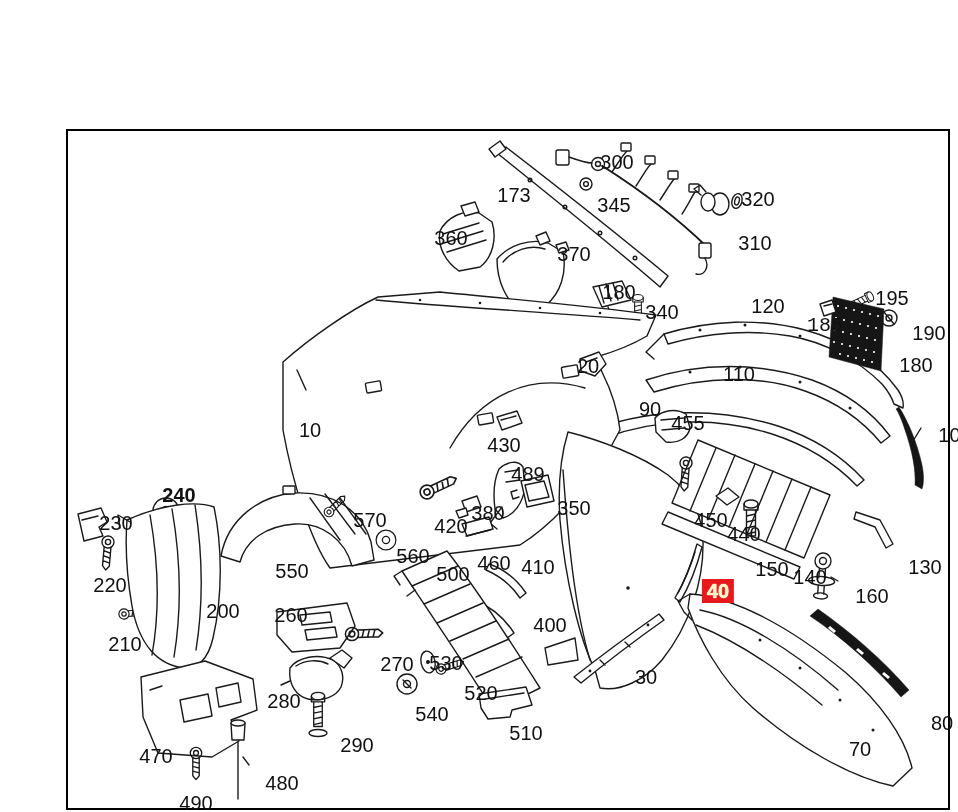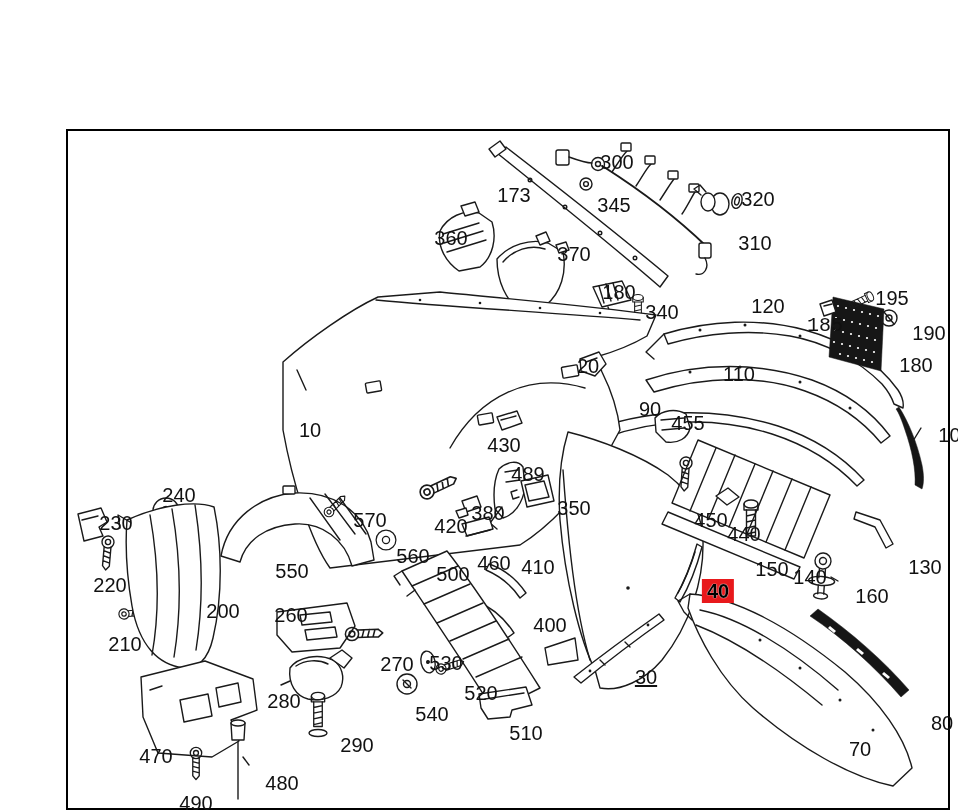--- a/index.html
+++ b/index.html
@@ -10,21 +10,21 @@
   svg.art{position:absolute;left:0;top:0;width:958px;height:812px;}
   .ln{fill:none;stroke:#1a1a1a;stroke-width:1.4;stroke-linecap:round;stroke-linejoin:round;}
   .ln2{fill:none;stroke:#1a1a1a;stroke-width:2;stroke-linecap:round;stroke-linejoin:round;}
   .fw{fill:#ffffff;stroke:#1a1a1a;stroke-width:1.4;stroke-linejoin:round;}
   .fd{fill:#161616;stroke:#161616;stroke-width:.5;}
   .dot{fill:#1a1a1a;stroke:none;}
   .wdot{fill:#ffffff;stroke:none;}
   .label-layer{position:absolute;left:0;top:16px;width:958px;height:812px;margin-left:20px;}
   .part-label{position:absolute;transform:translate(-50%,-50%);
               font-size:20px;line-height:1;color:#111;white-space:nowrap;}
-  .part-label.highlighted{padding:2px 5px;color:#000000;font-weight:bold;
+  .part-label.highlighted{padding:2px 5px;color:#fef9c3;font-weight:bold;
               text-shadow:0 0 1px #fff,0 0 1px #fff;}
 </style>
 </head>
 <body>
 
 <div class="canvas">
   <div class="frame"></div>
 
   <svg class="art" viewBox="0 0 958 812">
     <defs>
@@ -366,21 +366,21 @@
       <div class="part-label" style="left: 909px; top: 317px;">190</div>
       <div class="part-label" style="left: 896px; top: 349px;">180</div>
       <div class="part-label" style="left: 568px; top: 350px;">20</div>
       <div class="part-label" style="left: 719px; top: 358px;">110</div>
       <div class="part-label" style="left: 630px; top: 393px;">90</div>
       <div class="part-label" style="left: 668px; top: 407px;">455</div>
       <div class="part-label" style="left: 935px; top: 419px;">100</div>
       <div class="part-label" style="left: 290px; top: 414px;">10</div>
       <div class="part-label" style="left: 484px; top: 429px;">430</div>
       <div class="part-label" style="left: 508px; top: 458px;">489</div>
-      <div class="part-label" style="left: 159px; top: 479px;">240</div>
+      <div class="part-label" style="left: 159px; top: 479px; font-weight: bold;">240</div>
       <div class="part-label" style="left: 468px; top: 497px;">380</div>
       <div class="part-label" style="left: 350px; top: 504px;">570</div>
       <div class="part-label" style="left: 96px; top: 507px;">230</div>
       <div class="part-label" style="left: 431px; top: 510px;">420</div>
       <div class="part-label" style="left: 554px; top: 492px;">350</div>
       <div class="part-label" style="left: 691px; top: 504px;">450</div>
       <div class="part-label" style="left: 724px; top: 518px;">440</div>
       <div class="part-label" style="left: 393px; top: 540px;">560</div>
       <div class="part-label" style="left: 474px; top: 547px;">460</div>
       <div class="part-label" style="left: 518px; top: 551px;">410</div>
@@ -391,21 +391,21 @@
       <div class="part-label" style="left: 905px; top: 551px;">130</div>
       <div class="part-label" style="left: 90px; top: 569px;">220</div>
       <div class="part-label highlighted" style="left: 698px; top: 575px; background: rgb(232, 25, 28);">40</div>
       <div class="part-label" style="left: 852px; top: 580px;">160</div>
       <div class="part-label" style="left: 203px; top: 595px;">200</div>
       <div class="part-label" style="left: 271px; top: 599px;">260</div>
       <div class="part-label" style="left: 530px; top: 609px;">400</div>
       <div class="part-label" style="left: 105px; top: 628px;">210</div>
       <div class="part-label" style="left: 426px; top: 647px;">530</div>
       <div class="part-label" style="left: 377px; top: 648px;">270</div>
-      <div class="part-label" style="left: 626px; top: 661px; text-decoration: underline;">30</div>
+      <div class="part-label" style="left: 626px; top: 661px;">30</div>
       <div class="part-label" style="left: 461px; top: 677px; text-align: center;">520</div>
       <div class="part-label" style="left: 264px; top: 685px;">280</div>
       <div class="part-label" style="left: 412px; top: 698px;">540</div>
       <div class="part-label" style="left: 922px; top: 707px;">80</div>
       <div class="part-label" style="left: 506px; top: 717px;">510</div>
       <div class="part-label" style="left: 337px; top: 729px;">290</div>
       <div class="part-label" style="left: 840px; top: 733px;">70</div>
       <div class="part-label" style="left: 136px; top: 740px;">470</div>
       <div class="part-label" style="left: 262px; top: 767px;">480</div>
       <div class="part-label" style="left: 176px; top: 787px;">490</div>

